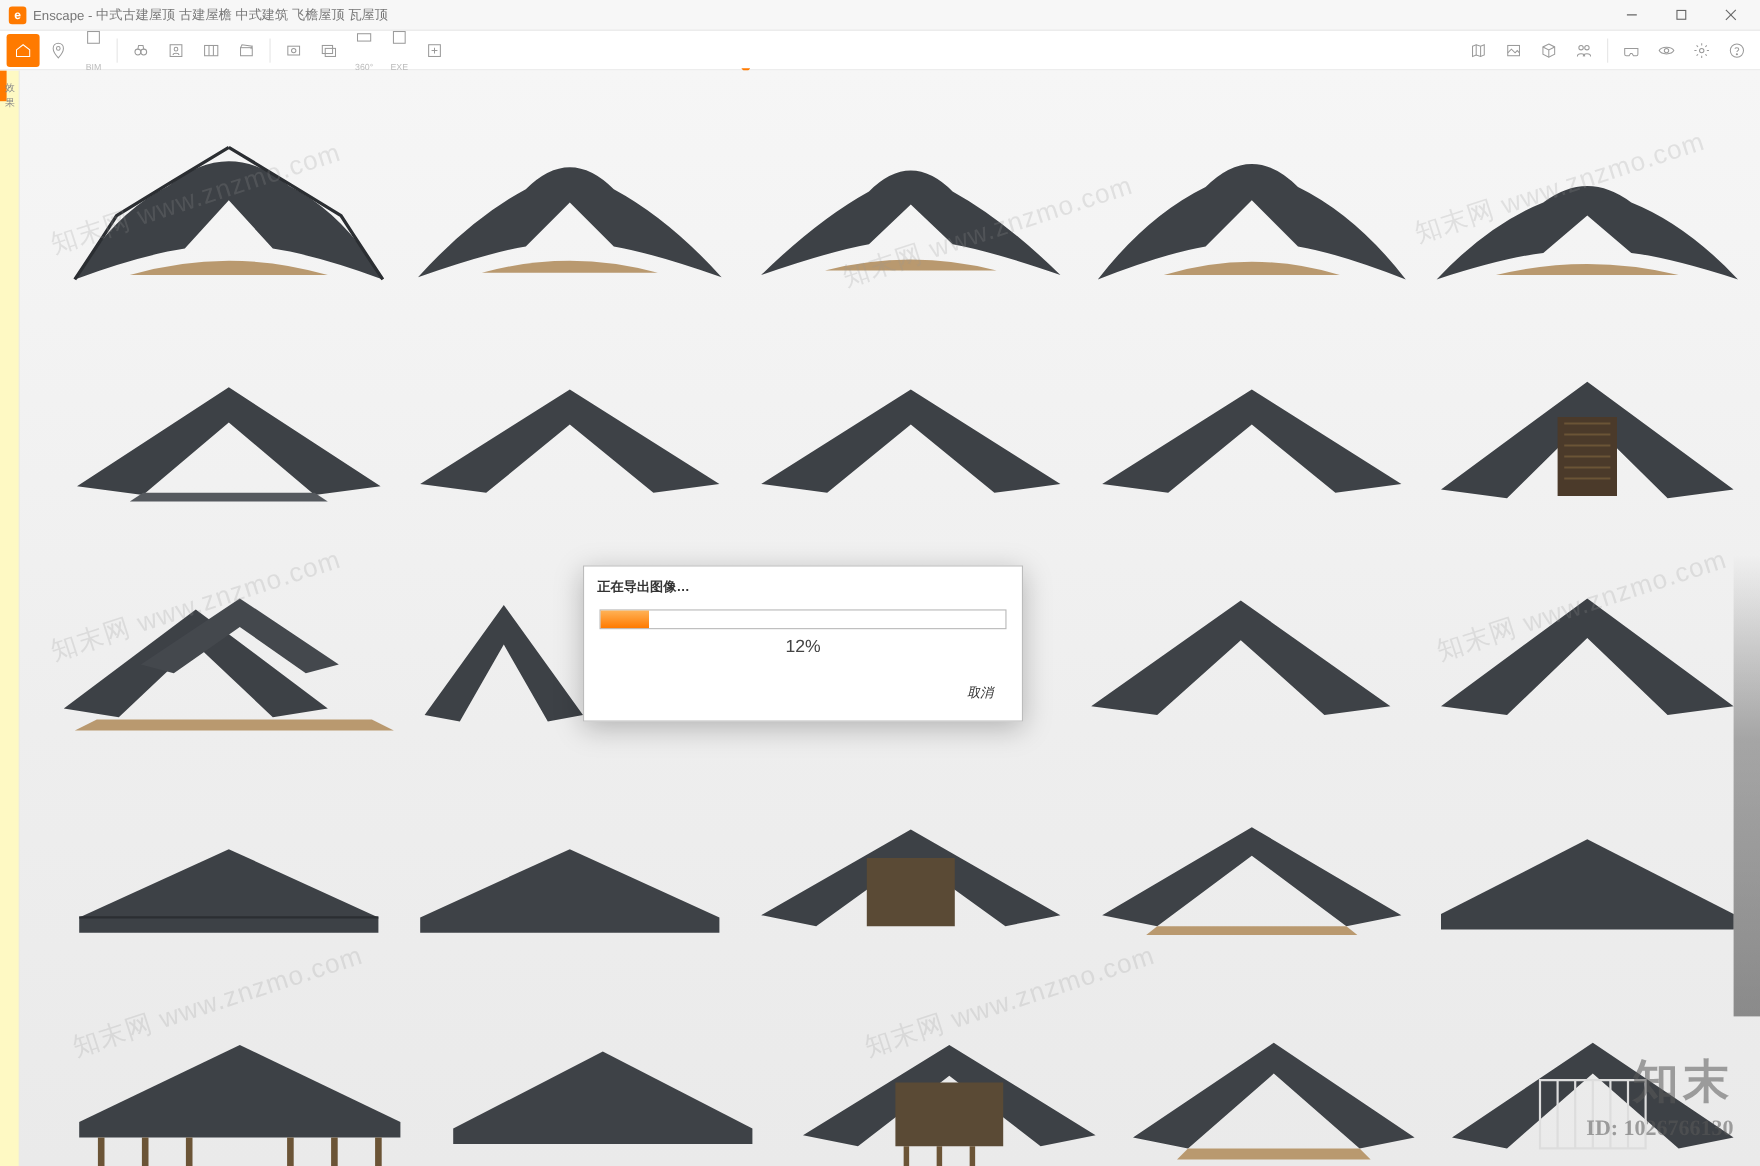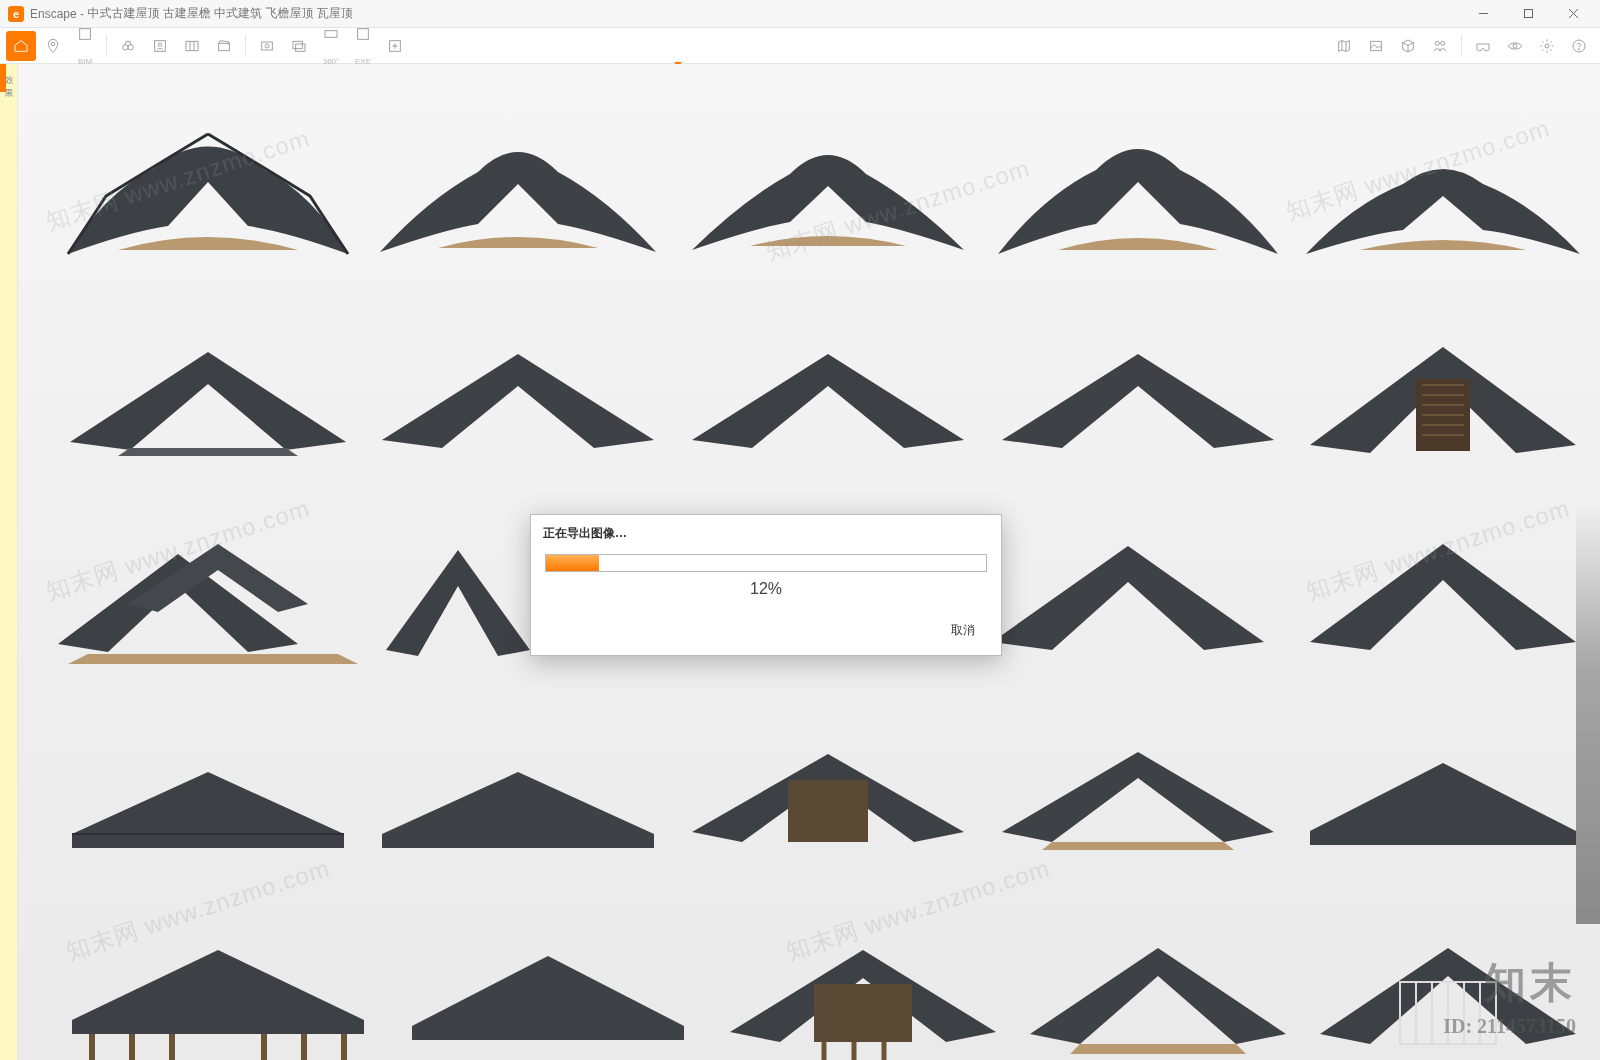--- a/index.html
+++ b/index.html
@@ -37,27 +37,27 @@
   .roof { position: absolute; }
   .roof svg { width: 100%; height: 100%; display: block; }
 
   
   .wm { position: absolute; color: rgba(150,150,150,0.22); font-size: 24px; letter-spacing: 1px; transform: rotate(-18deg); font-weight: 500; pointer-events: none; white-space: nowrap; }
   .brand { position: absolute; right: 24px; bottom: 22px; text-align: right; color: rgba(80,80,80,0.55); font-weight: 700; font-family: Liberation Serif, serif; }
   .brand .bname { font-size: 42px; letter-spacing: 4px; color: rgba(90,90,90,0.55); }
   .brand .bid { font-size: 20px; color: rgba(90,90,90,0.55); margin-top: 4px; }
 
   
-  .dialog { position: absolute; left: 530px; top: 450px; width: 472px; background: #ffffff; border: 1px solid #bcbcbc; box-shadow: 0 6px 24px rgba(0,0,0,0.25); font-size: 12px; color: #333; }
+  .dialog { position: absolute; left: 530px; top: 450px; width: 400px; background: #ffffff; border: 1px solid #bcbcbc; box-shadow: 0 6px 24px rgba(0,0,0,0.25); font-size: 12px; color: #333; }
   .dialog .d-title { padding: 10px 12px 8px 12px; font-weight: 600; font-size: 12px; }
   .dialog .d-body { padding: 4px 14px 8px 14px; }
   .progress { width: 100%; height: 18px; border: 1px solid #b8b8b8; background: #fff; position: relative; }
   .progress .fill { position: absolute; left: 0; top: 0; bottom: 0; background: linear-gradient(#ffb256,#ff7a00); }
   .dialog .pct { text-align: center; padding: 8px 0 4px 0; font-size: 16px; color: #444; }
-  .dialog .d-actions { display: flex; justify-content: flex-end; padding: 10px 14px 14px 14px; }
+  .dialog .d-actions { display: flex; justify-content: flex-end; padding: 10px 14px 14px 14px; font-style: italic; }
   .dialog .d-actions .btn { min-width: 48px; text-align: center; font-size: 12px; color: #333; padding: 2px 4px; }
 
   .dark-edge { position: absolute; right: 0; top: 440px; width: 24px; height: 420px; background: linear-gradient(180deg, rgba(30,30,30,0.0), rgba(30,30,30,0.35) 40%, rgba(20,20,20,0.45)); }
 </style>
 </head>
 <body>
 
 <div class="titlebar">
   <div class="app-icon">e</div>
   <span class="title-text">Enscape</span>
@@ -421,21 +421,21 @@
   <div class="wm" style="left:1280px; top:90px;">知末网 www.znzmo.com</div>
   <div class="wm" style="left:40px; top:470px;">知末网 www.znzmo.com</div>
   <div class="wm" style="left:1300px; top:470px;">知末网 www.znzmo.com</div>
   <div class="wm" style="left:60px; top:830px;">知末网 www.znzmo.com</div>
   <div class="wm" style="left:780px; top:830px;">知末网 www.znzmo.com</div>
 
   <div class="dark-edge"></div>
 
   <div class="brand">
     <div class="bname">知末</div>
-    <div class="bid">ID: 2114573150</div>
+    <div class="bid">ID: 1026766130</div>
   </div>
 
   <div class="dialog">
     <div class="d-title">正在导出图像…</div>
     <div class="d-body">
       <div class="progress">
         <div class="fill" style="width:12%"></div>
       </div>
       <div class="pct">12%</div>
     </div>

